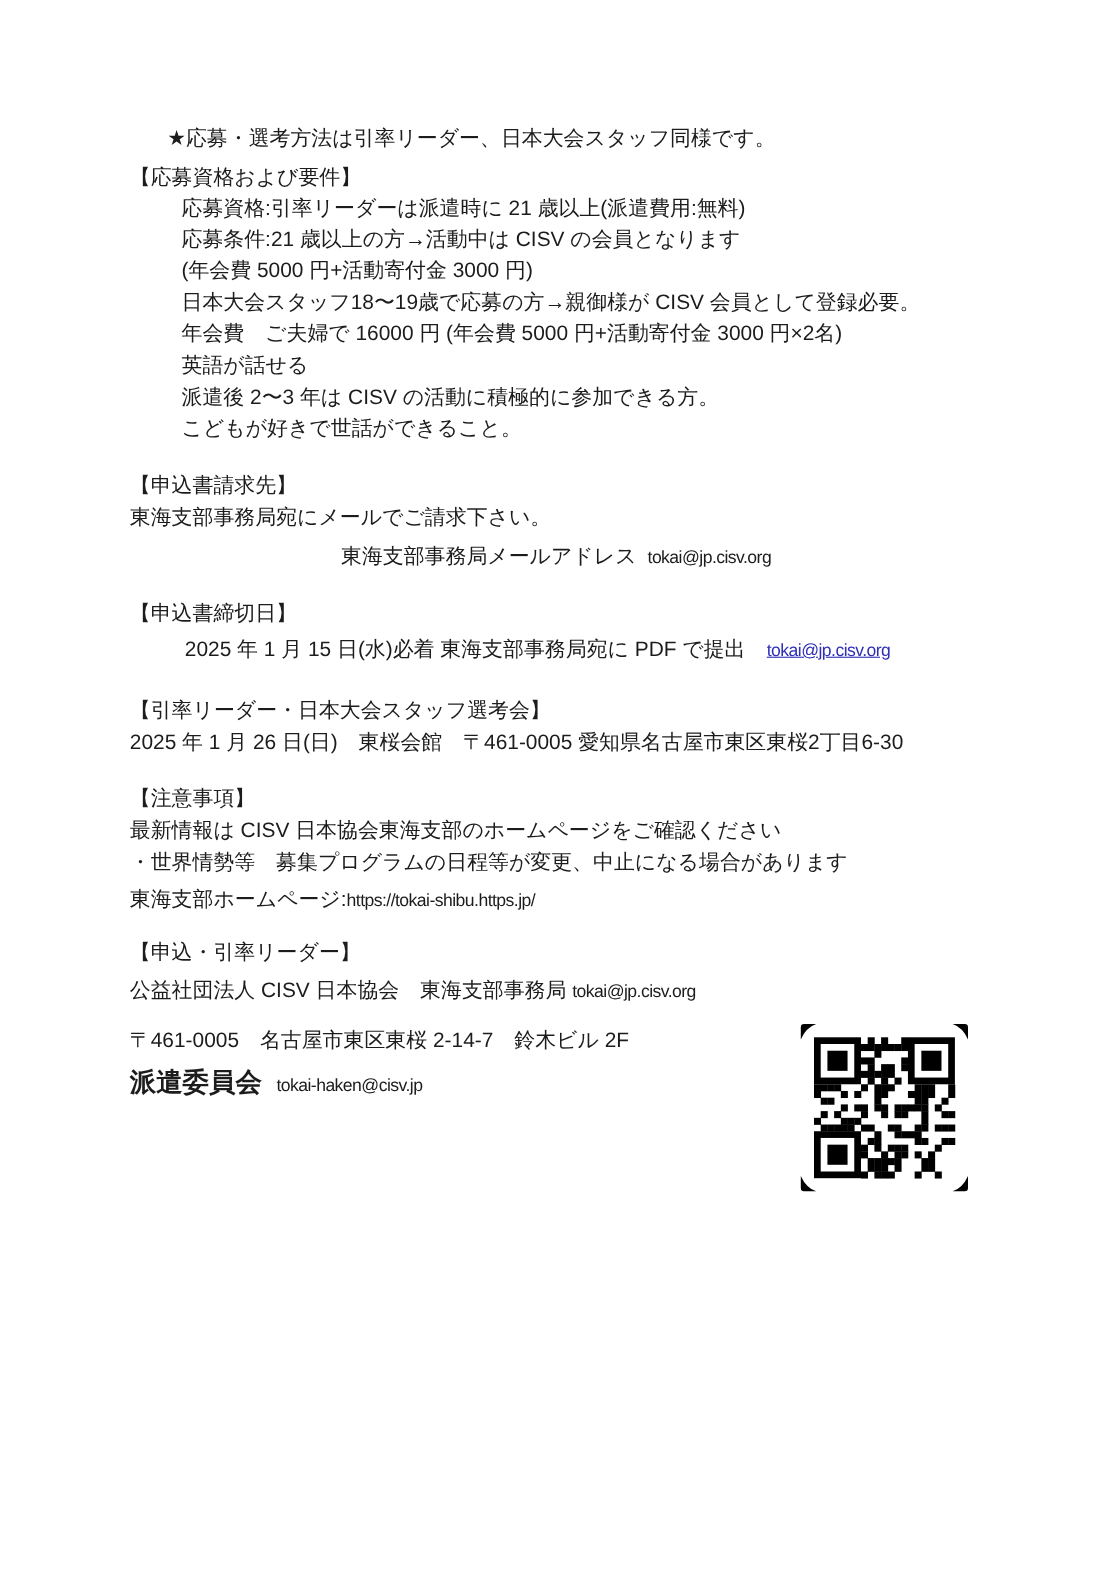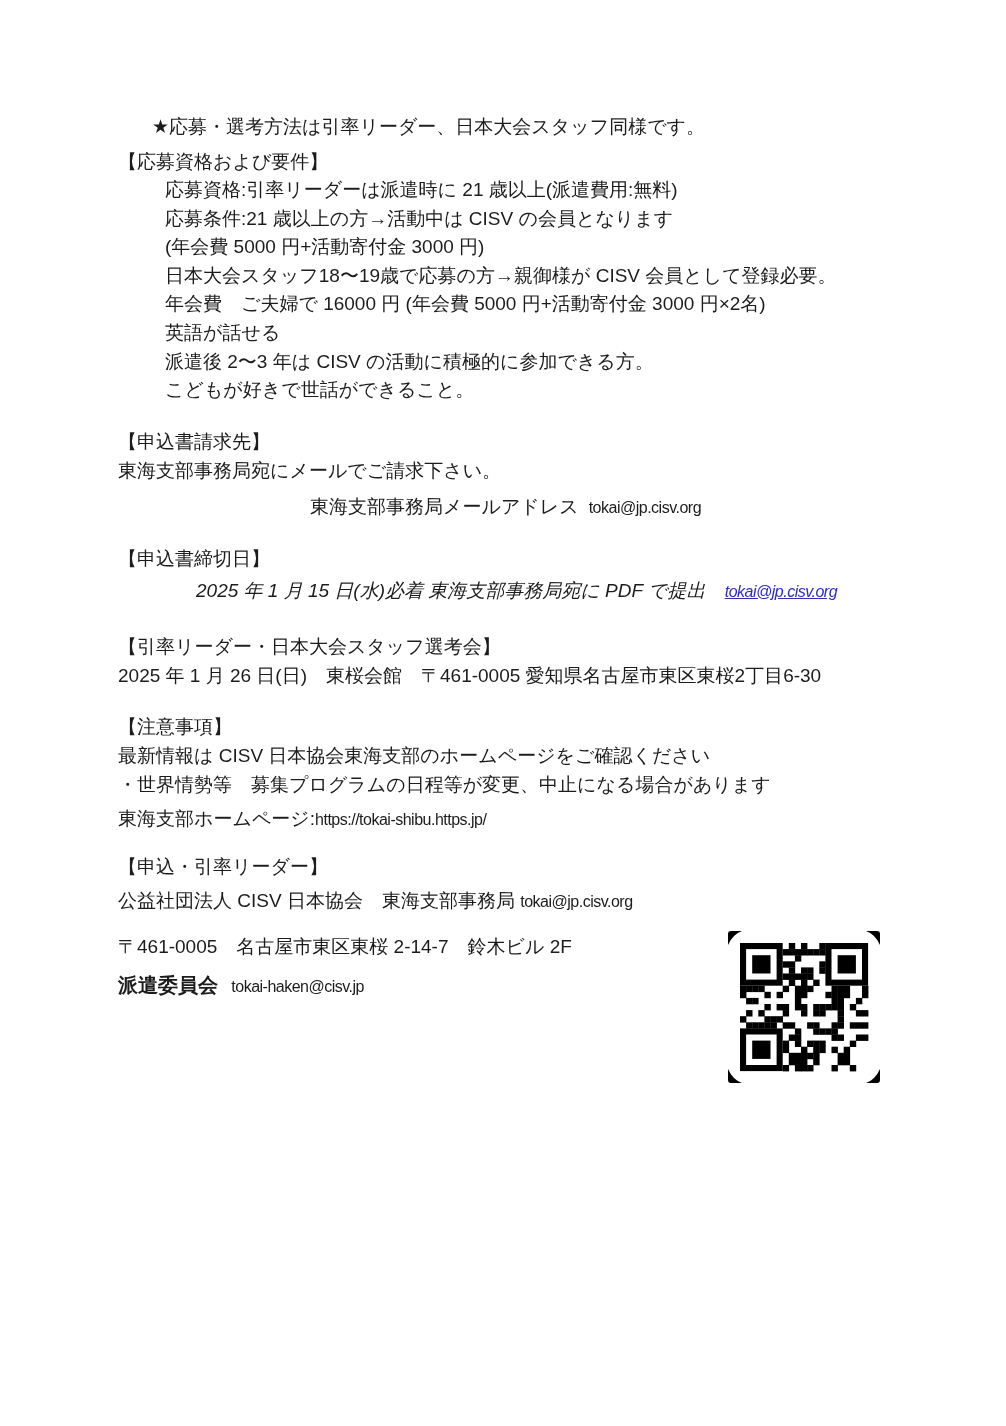--- a/index.html
+++ b/index.html
@@ -12,29 +12,29 @@
     overflow:hidden;
   }
   .content{position:absolute;left:118px;top:112px;width:800px;}
   .line{font-size:19px;line-height:29px;white-space:nowrap;}
   .item{font-size:19px;line-height:28.6px;margin-left:47px;white-space:nowrap;}
   .star{margin-left:34px;}
   .heading{font-size:19px;line-height:29px;white-space:nowrap;}
   .lg{font-size:16px;letter-spacing:-0.5px;}
   .line-lg{line-height:36px;}
   .mail-line{margin-left:192px;margin-top:4px;}
-  .deadline-line{margin-left:78px;font-style:italic;}
+  .deadline-line{margin-left:50px;}
   .mt-sec{margin-top:22px;}
   .mt-sm{margin-top:14px;}
   a.link{
     color:#2e2eb8;
     text-decoration:underline;
     cursor:pointer;
   }
-  .bold{font-weight:bold;font-size:20px;}
+  .bold{font-weight:bold;font-size:24px;}
   .gap-sp{display:inline-block;width:10px;}
   .qr-wrap{
     position:absolute;left:725px;top:928px;width:158px;height:158px;
   }
   .qr-wrap svg{display:block;}
 </style>
 </head>
 <body>
 
 <div class="page">

